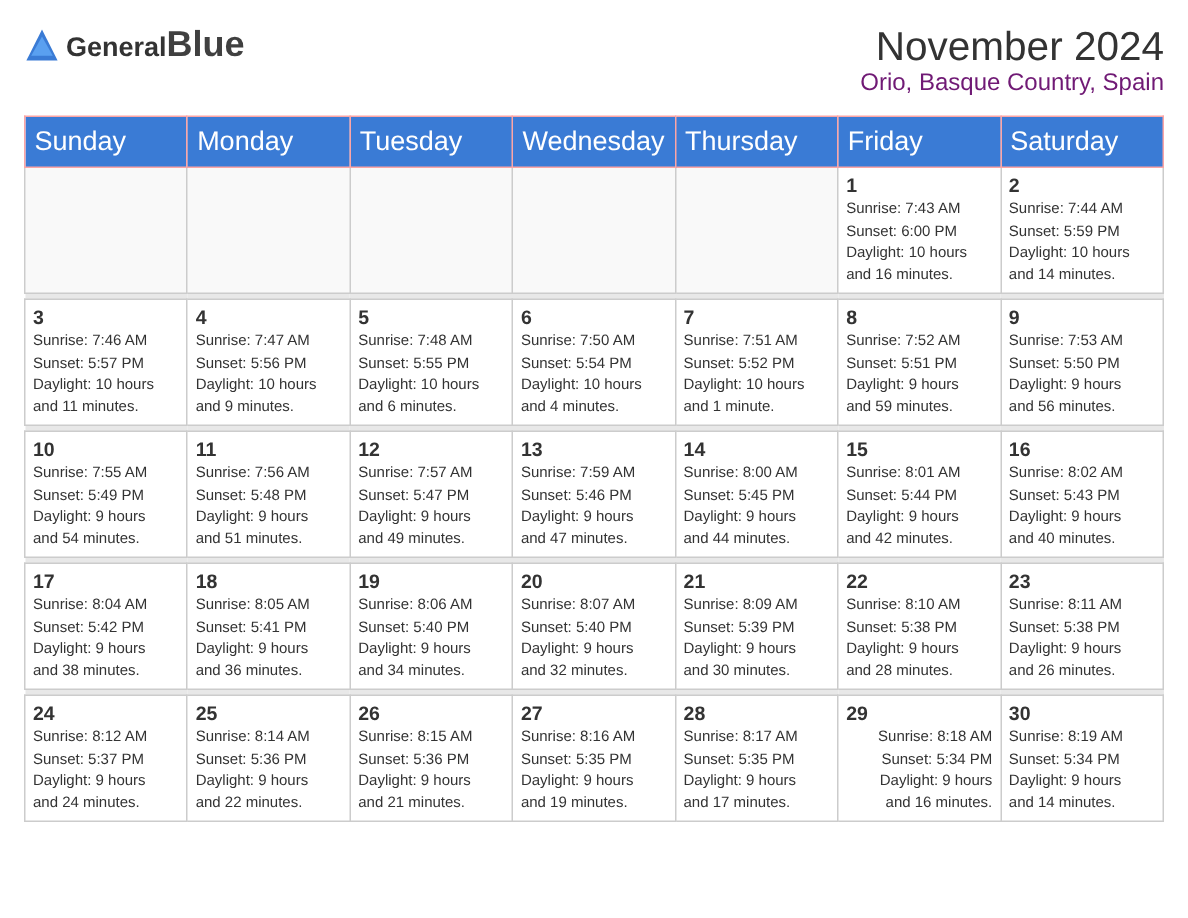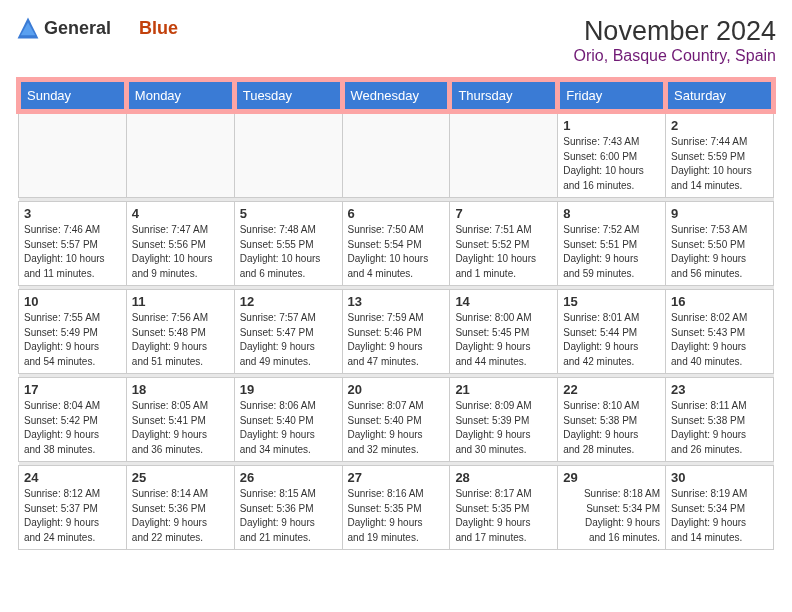--- a/index.html
+++ b/index.html
@@ -21,24 +21,23 @@
       align-items: center;
       gap: 4px;
     }
     .logo-text-general {
       font-size: 18px;
       font-weight: bold;
       color: #333;
       margin-top: 48px;
     }
     .logo-text-blue {
-      font-size: 18px;
+      font-size: 24px;
       font-weight: bold;
-      color: #c2410c;
-      margin-left: 28px;
+      color: #404040;
     }
     .logo-icon {
       width: 24px;
       height: 24px;
     }
     .title-area {
       text-align: right;
     }
     .month-title {
       font-size: 27px;
@@ -52,23 +51,23 @@
     .calendar-table {
       width: 100%;
       border-collapse: collapse;
       table-layout: fixed;
     }
     .calendar-table th {
       background-color: #3a7bd5;
       color: #fff;
       text-align: left;
       padding: 6px 6px;
-      font-size: 13px;
+      font-size: 18px;
       font-weight: normal;
-      border: 5px solid #fca5a5;
+      border: 1px solid #fca5a5;
     }
     .calendar-table td {
       border: 1px solid #ccc;
       vertical-align: top;
       padding: 4px 5px;
       height: 80px;
       font-size: 10.5px;
       color: #333;
       background: #fff;
     }

